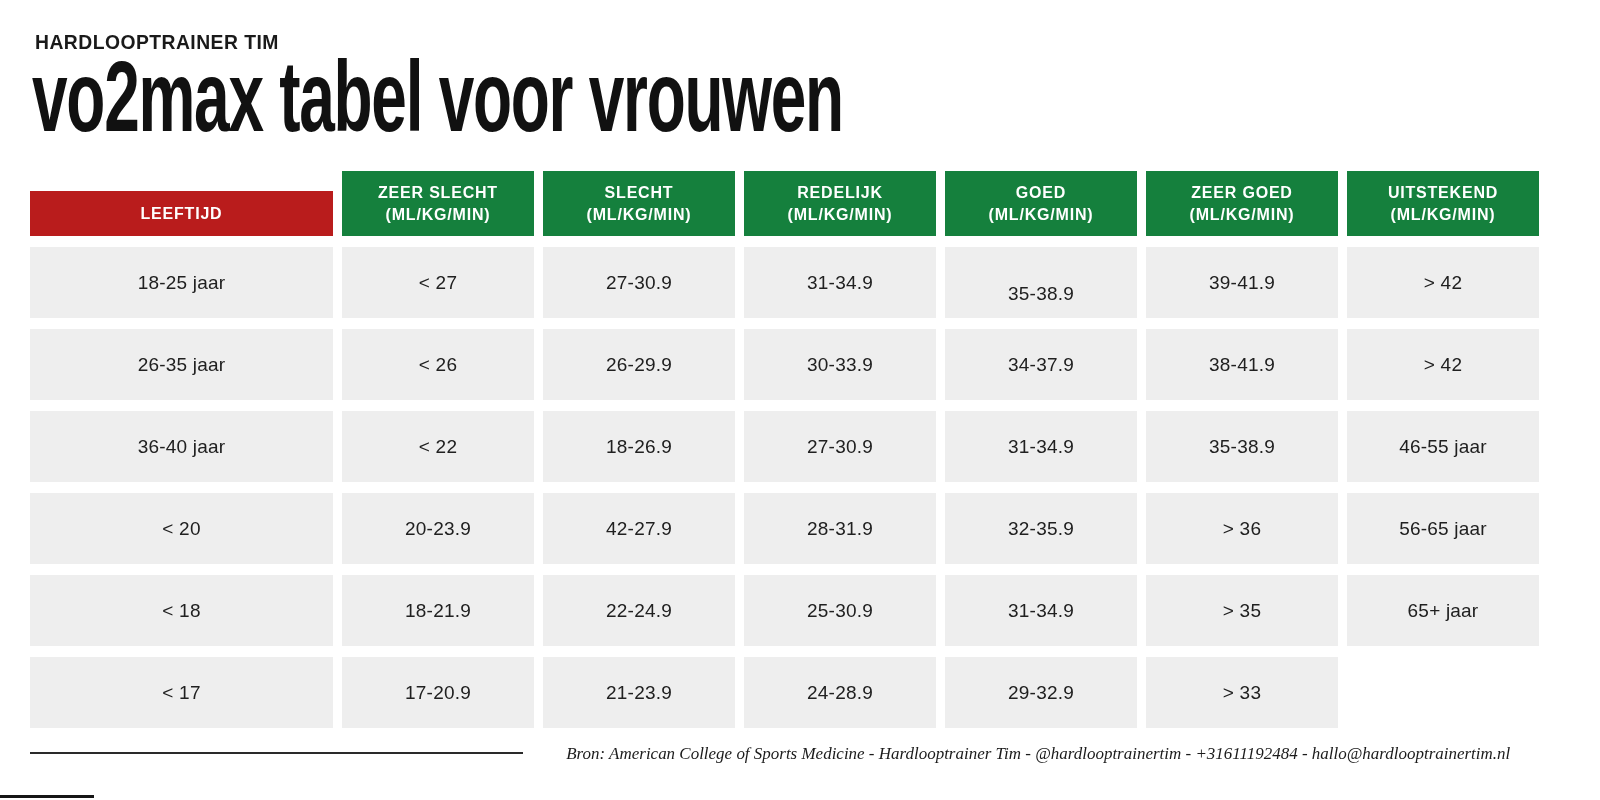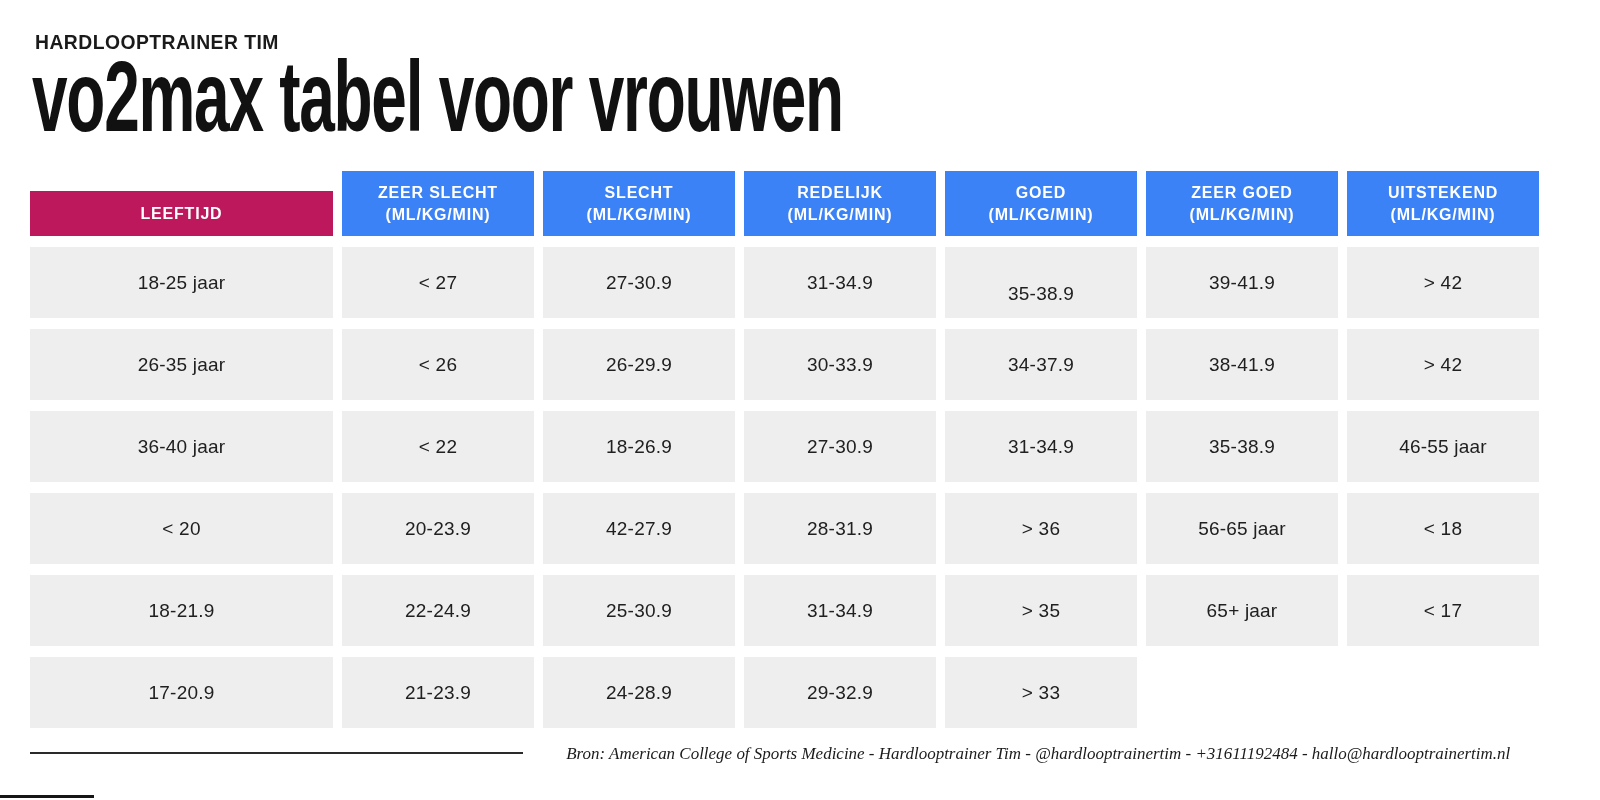--- a/index.html
+++ b/index.html
@@ -26,22 +26,22 @@
     grid-template-columns:303px repeat(6,192px);
     grid-auto-rows:71px;
     grid-template-rows:65px;
     column-gap:9px;row-gap:11px;
   }
   .hcell{
     display:flex;flex-direction:column;align-items:center;justify-content:center;
     color:#ffffff;font-weight:700;font-size:16px;letter-spacing:.8px;
     line-height:22px;text-align:center;
   }
-  .hcell.black{background:#be185d;margin-top:20px;}
-  .hcell.blue{background:#3b82f6;}
+  .hcell.black{background:#b91c1c;margin-top:20px;}
+  .hcell.blue{background:#15803d;}
   .cell{
     background:#eeeeee;display:flex;align-items:center;justify-content:center;
     font-size:19px;color:#202020;letter-spacing:.2px;
   }
   .cell .shift-down{transform:translateY(11px);display:inline-block;}
 
   .footer{
     position:absolute;left:30px;top:741px;width:1480px;height:24px;
     display:flex;align-items:center;gap:14px;font-style:italic;
   }
@@ -114,20 +114,21 @@
     <div class="cell">18-26.9</div>
     <div class="cell">27-30.9</div>
     <div class="cell">31-34.9</div>
     <div class="cell">35-38.9</div>
 
     <div class="cell">46-55 jaar</div>
     <div class="cell">&lt; 20</div>
     <div class="cell">20-23.9</div>
     <div class="cell">42-27.9</div>
     <div class="cell">28-31.9</div>
+    <div class="cell">32-35.9</div>
     <div class="cell">&gt; 36</div>
 
     <div class="cell">56-65 jaar</div>
     <div class="cell">&lt; 18</div>
     <div class="cell">18-21.9</div>
     <div class="cell">22-24.9</div>
     <div class="cell">25-30.9</div>
     <div class="cell">31-34.9</div>
     <div class="cell">&gt; 35</div>
 

